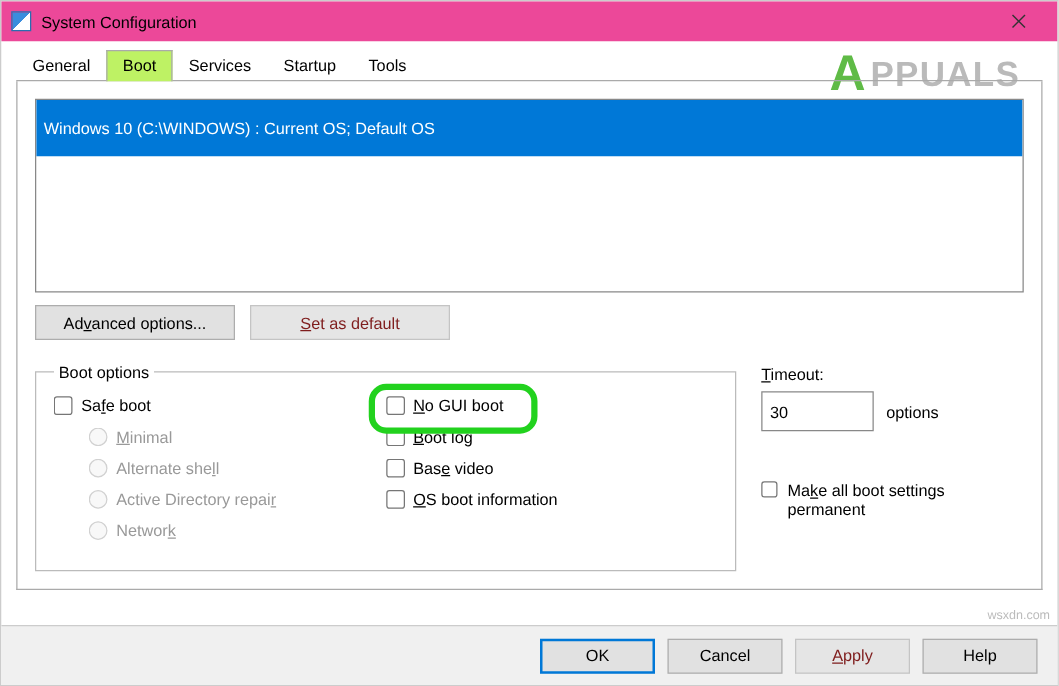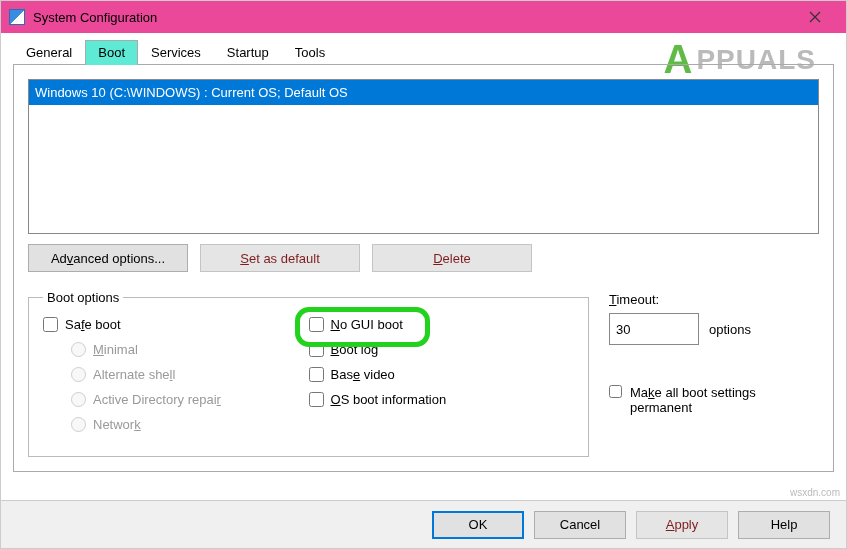--- a/index.html
+++ b/index.html
@@ -53,40 +53,40 @@
     .tab {
       padding: 4px 12px 5px 12px;
       border: 1px solid transparent;
       border-bottom: none;
       position: relative;
       top: 1px;
       cursor: pointer;
     }
     .tab.active {
       border-color: #aaa;
-      background: #5eead4;
+      background: #bef264;
     }
     .tab-panel {
       margin: 0 12px;
       padding: 14px;
       border: 1px solid #aaa;
       border-top: none;
     }
     .bootlist {
       width: 100%;
       height: 155px;
       border: 1px solid #888;
       overflow: auto;
       background: #fff;
       margin-bottom: 10px;
     }
     .bootlist-item {
       background: #0078d7;
       color: #fff;
-      padding: 5px 6px;
+      padding: 15px 6px;
       white-space: nowrap;
     }
     .btn-row { display: flex; gap: 12px; margin-bottom: 18px; }
     .btn {
       height: 28px;
       min-width: 160px;
       border: 1px solid #adadad;
       background: #e1e1e1;
       padding: 0 14px;
       font: inherit;
@@ -190,21 +190,20 @@
 </div>
 
 <div class="tab-panel">
   <div class="bootlist">
     <div class="bootlist-item">Windows 10 (C:\WINDOWS) : Current OS; Default OS</div>
   </div>
 
   <div class="btn-row">
     <button class="btn"><span>Ad</span><span class="accesskey">v</span><span>anced options...</span></button>
     <button class="btn" disabled=""><span></span><span class="accesskey">S</span><span>et as default</span></button>
-    <button class="btn" disabled=""><span></span><span class="accesskey">D</span><span>elete</span></button>
   </div>
 
   <div class="two-col">
     <fieldset class="boot-options">
       <legend>Boot options</legend>
       <div class="inner-cols">
         <div class="col">
           <label class="chk">
             <input type="checkbox" style="">
             <span><span>Sa</span><span class="accesskey">f</span><span>e boot</span></span>

